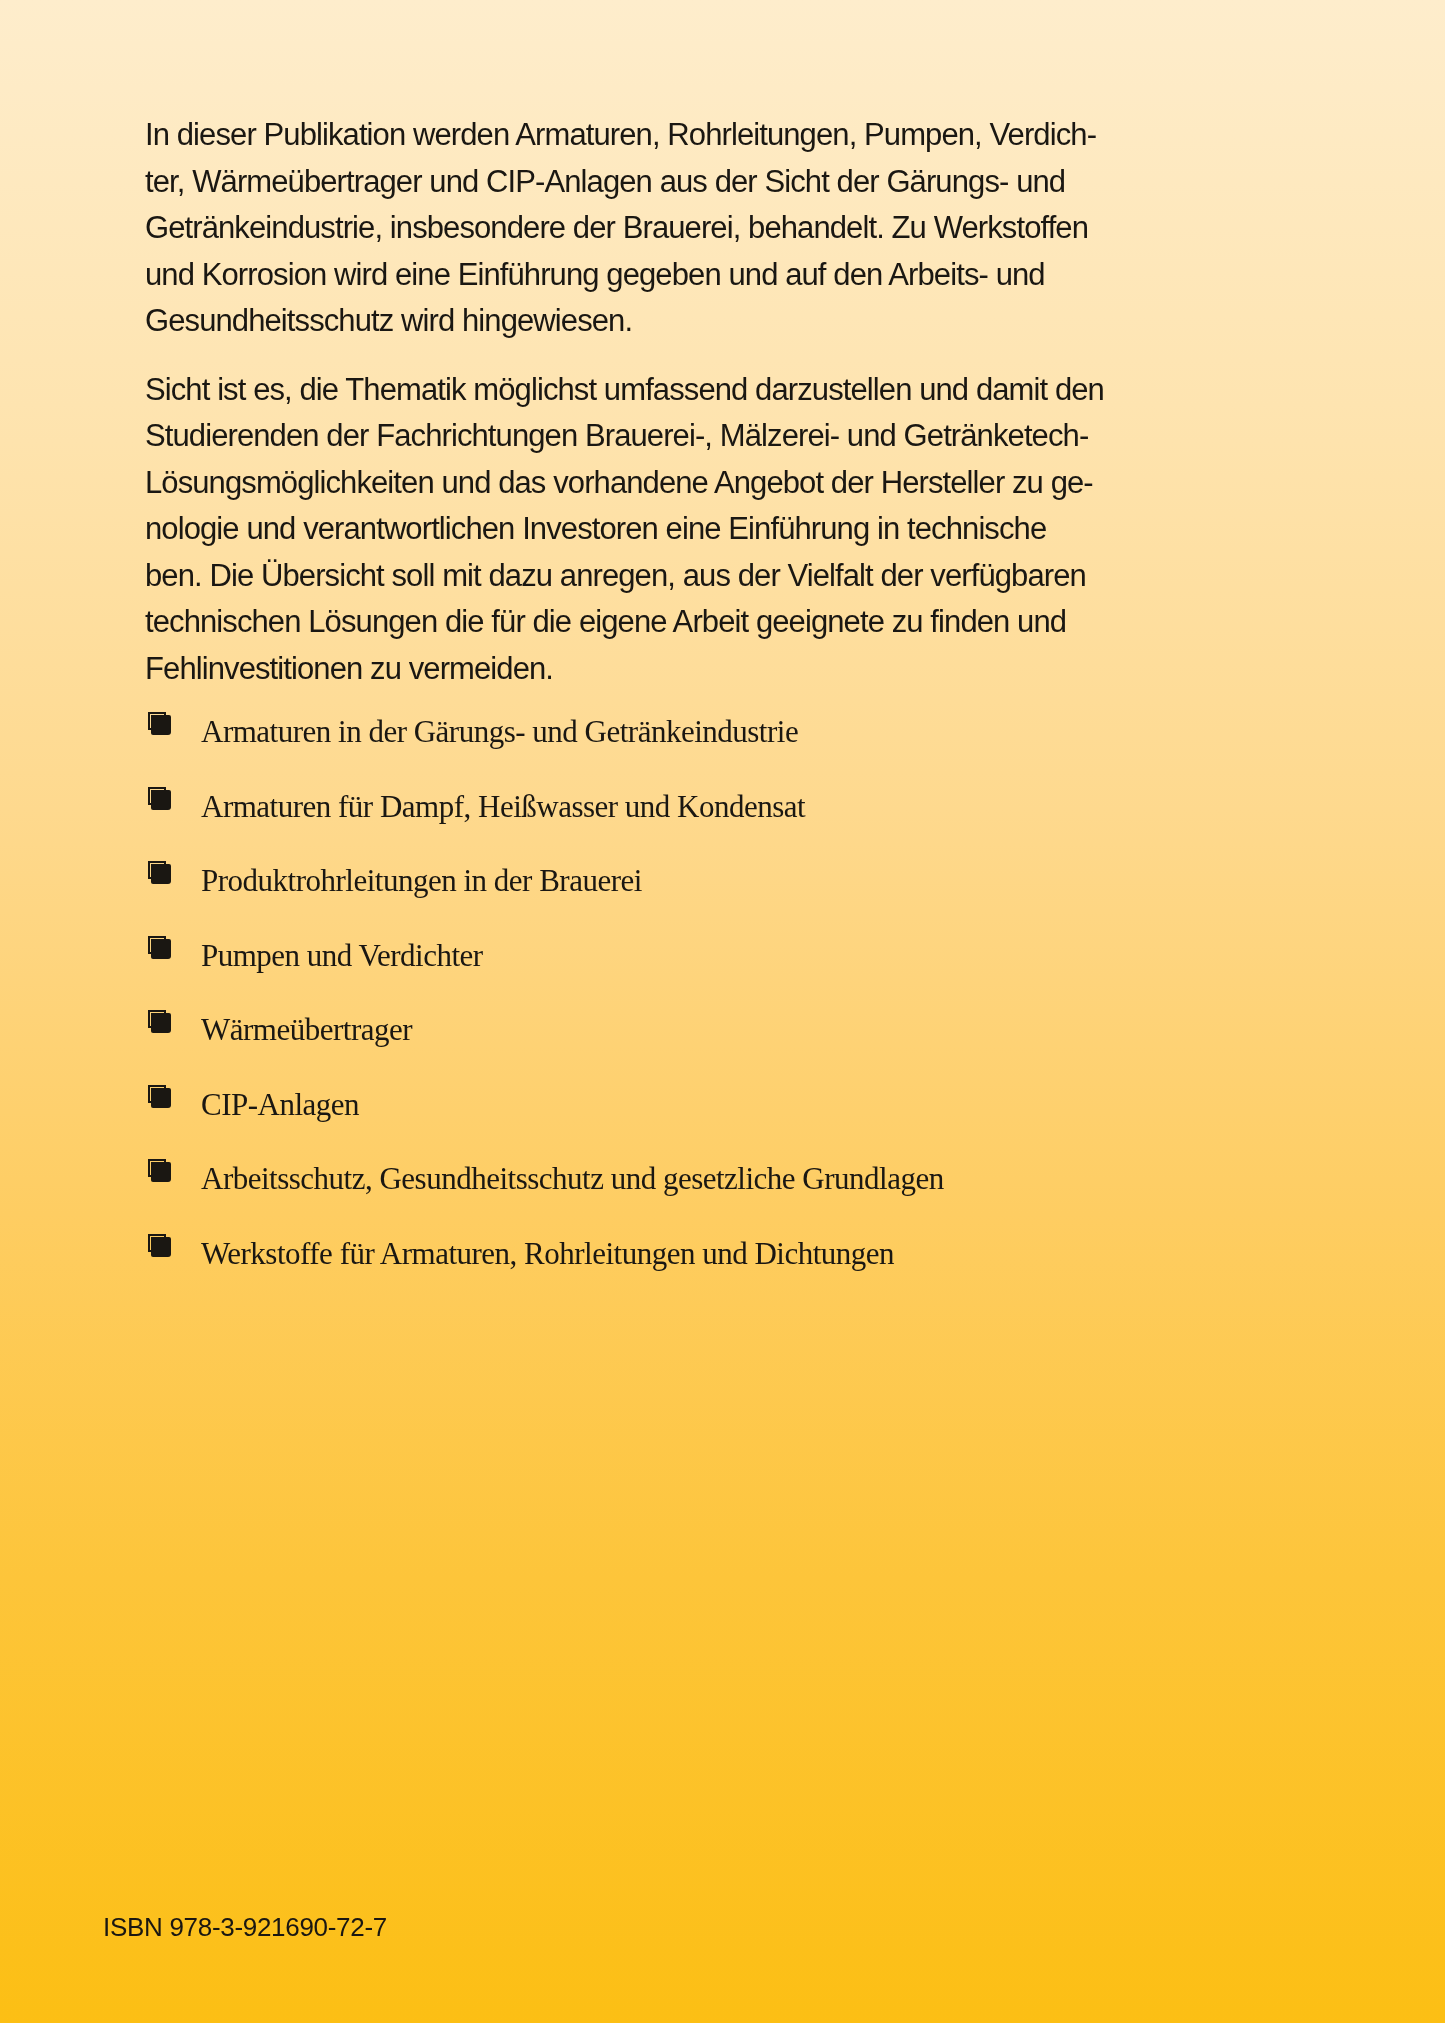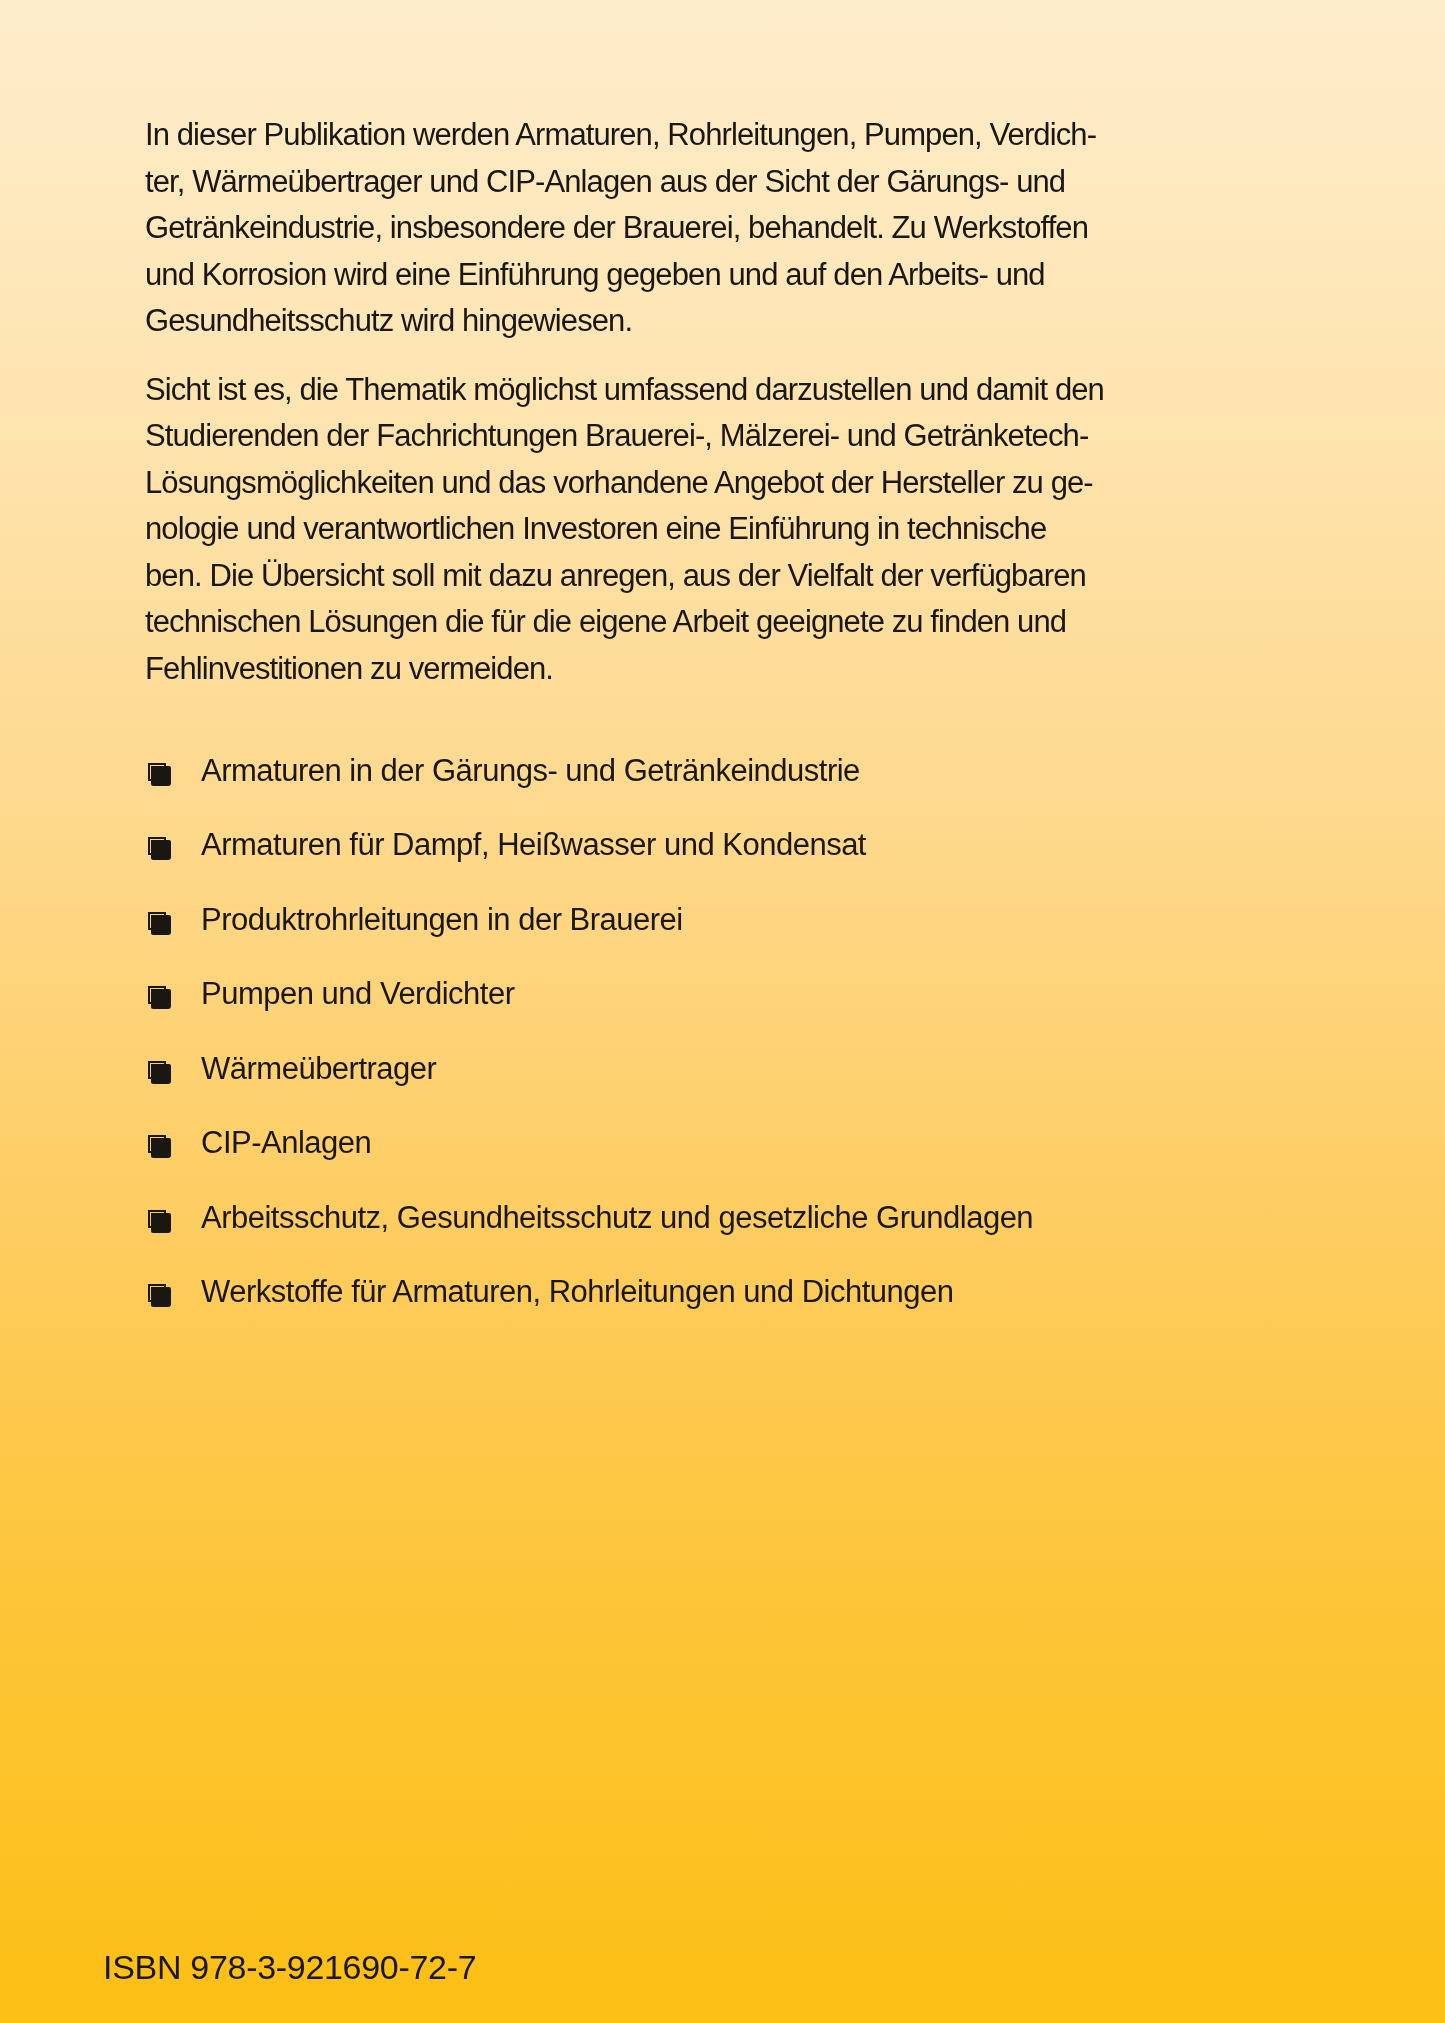--- a/index.html
+++ b/index.html
@@ -47,25 +47,26 @@
       letter-spacing: -0.4px;
       margin: 2px 0 16px 0;
     }
     .topic-list {
       list-style: none;
       margin: 0;
       padding: 0;
     }
     .topic-item {
       display: flex;
-      align-items: flex-end;
+      align-items: flex-start;
       height: 74.5px;
       font-size: 31px;
       letter-spacing: -0.5px;
       white-space: nowrap;
+      font-family: Liberation Serif, serif;
     }
     .checkbox-icon {
       position: relative;
       width: 24px;
       height: 24px;
       margin-left: 3px;
       margin-right: 29px;
       flex: 0 0 auto;
       top: -2px;
     }
@@ -87,24 +88,23 @@
       width: 20px;
       height: 20px;
       background: #1a1712;
       border-radius: 0 2px 3px 2px;
       z-index: 1;
     }
     .isbn {
       position: absolute;
       left: 103px;
       top: 1912px;
-      font-size: 34px;
+      font-size: 26px;
       letter-spacing: -0.3px;
       white-space: nowrap;
-      margin-top: 36px;
     }
   </style>
 </head>
 <body>
 
 <div class="page">
 
   <p class="para">
     <span class="line">In dieser Publikation werden Armaturen, Rohrleitungen, Pumpen, Verdich-</span>
     <span class="line">ter, Wärmeübertrager und CIP-Anlagen aus der Sicht der Gärungs- und</span>

